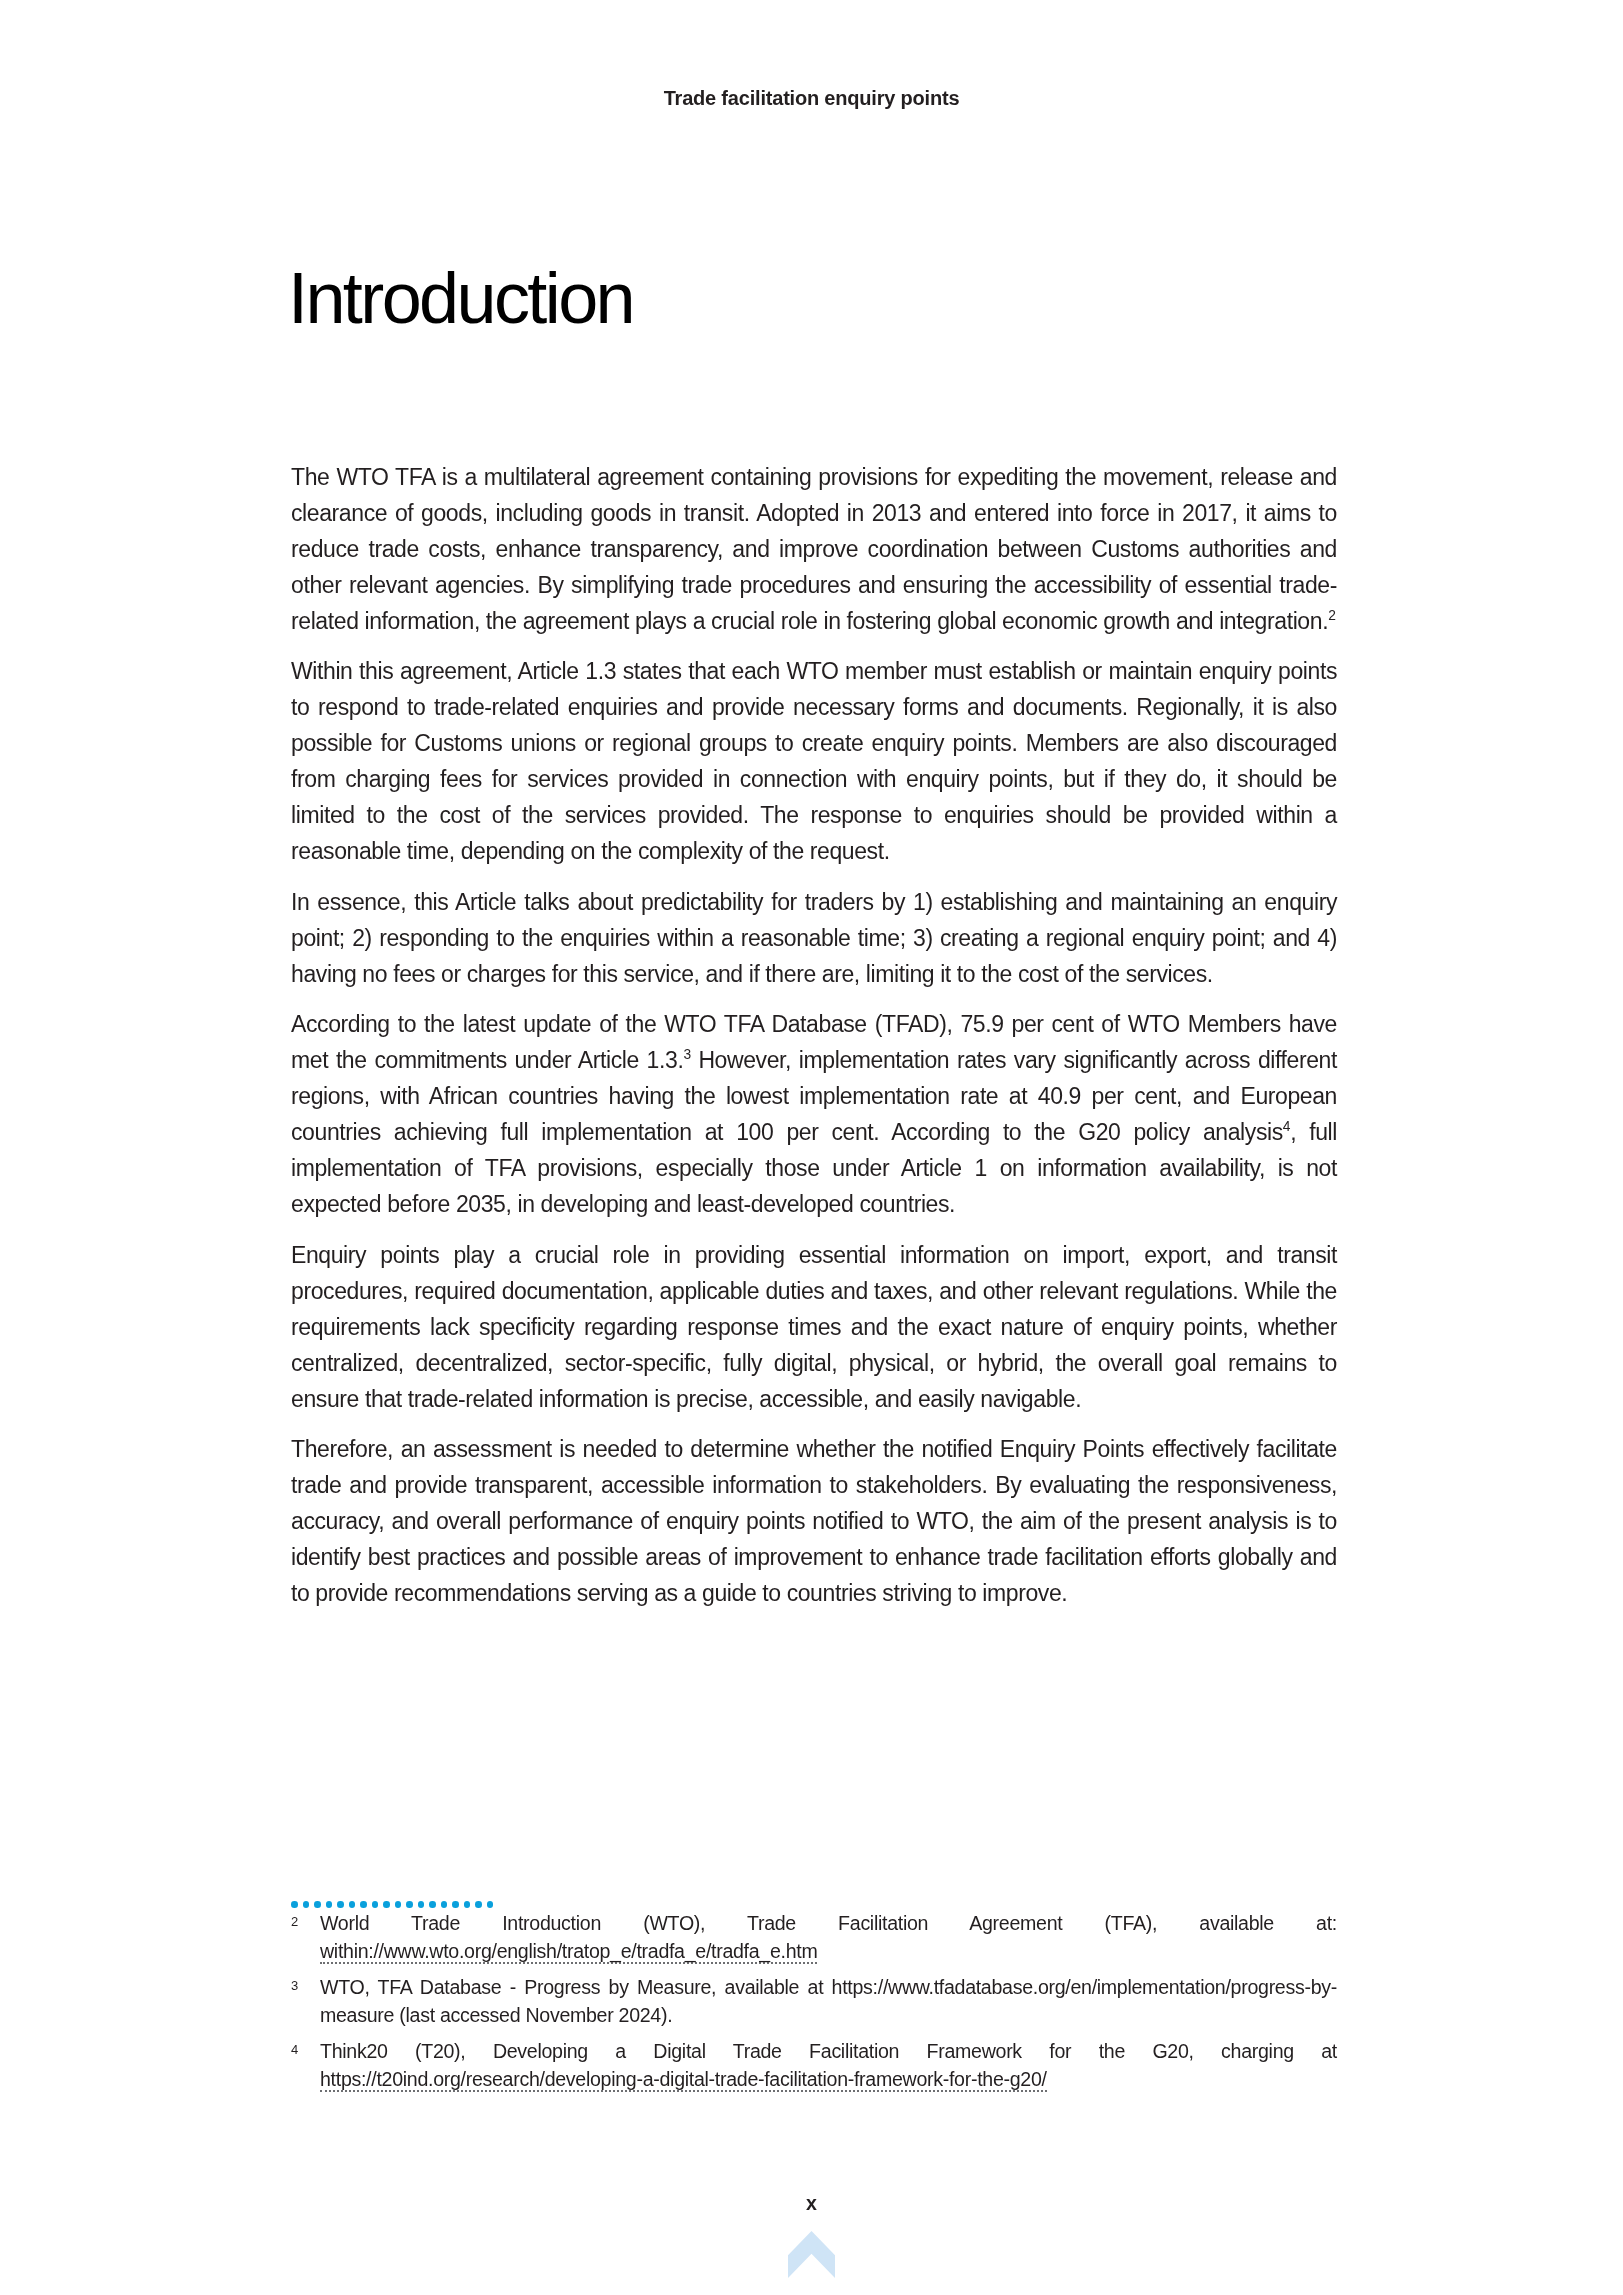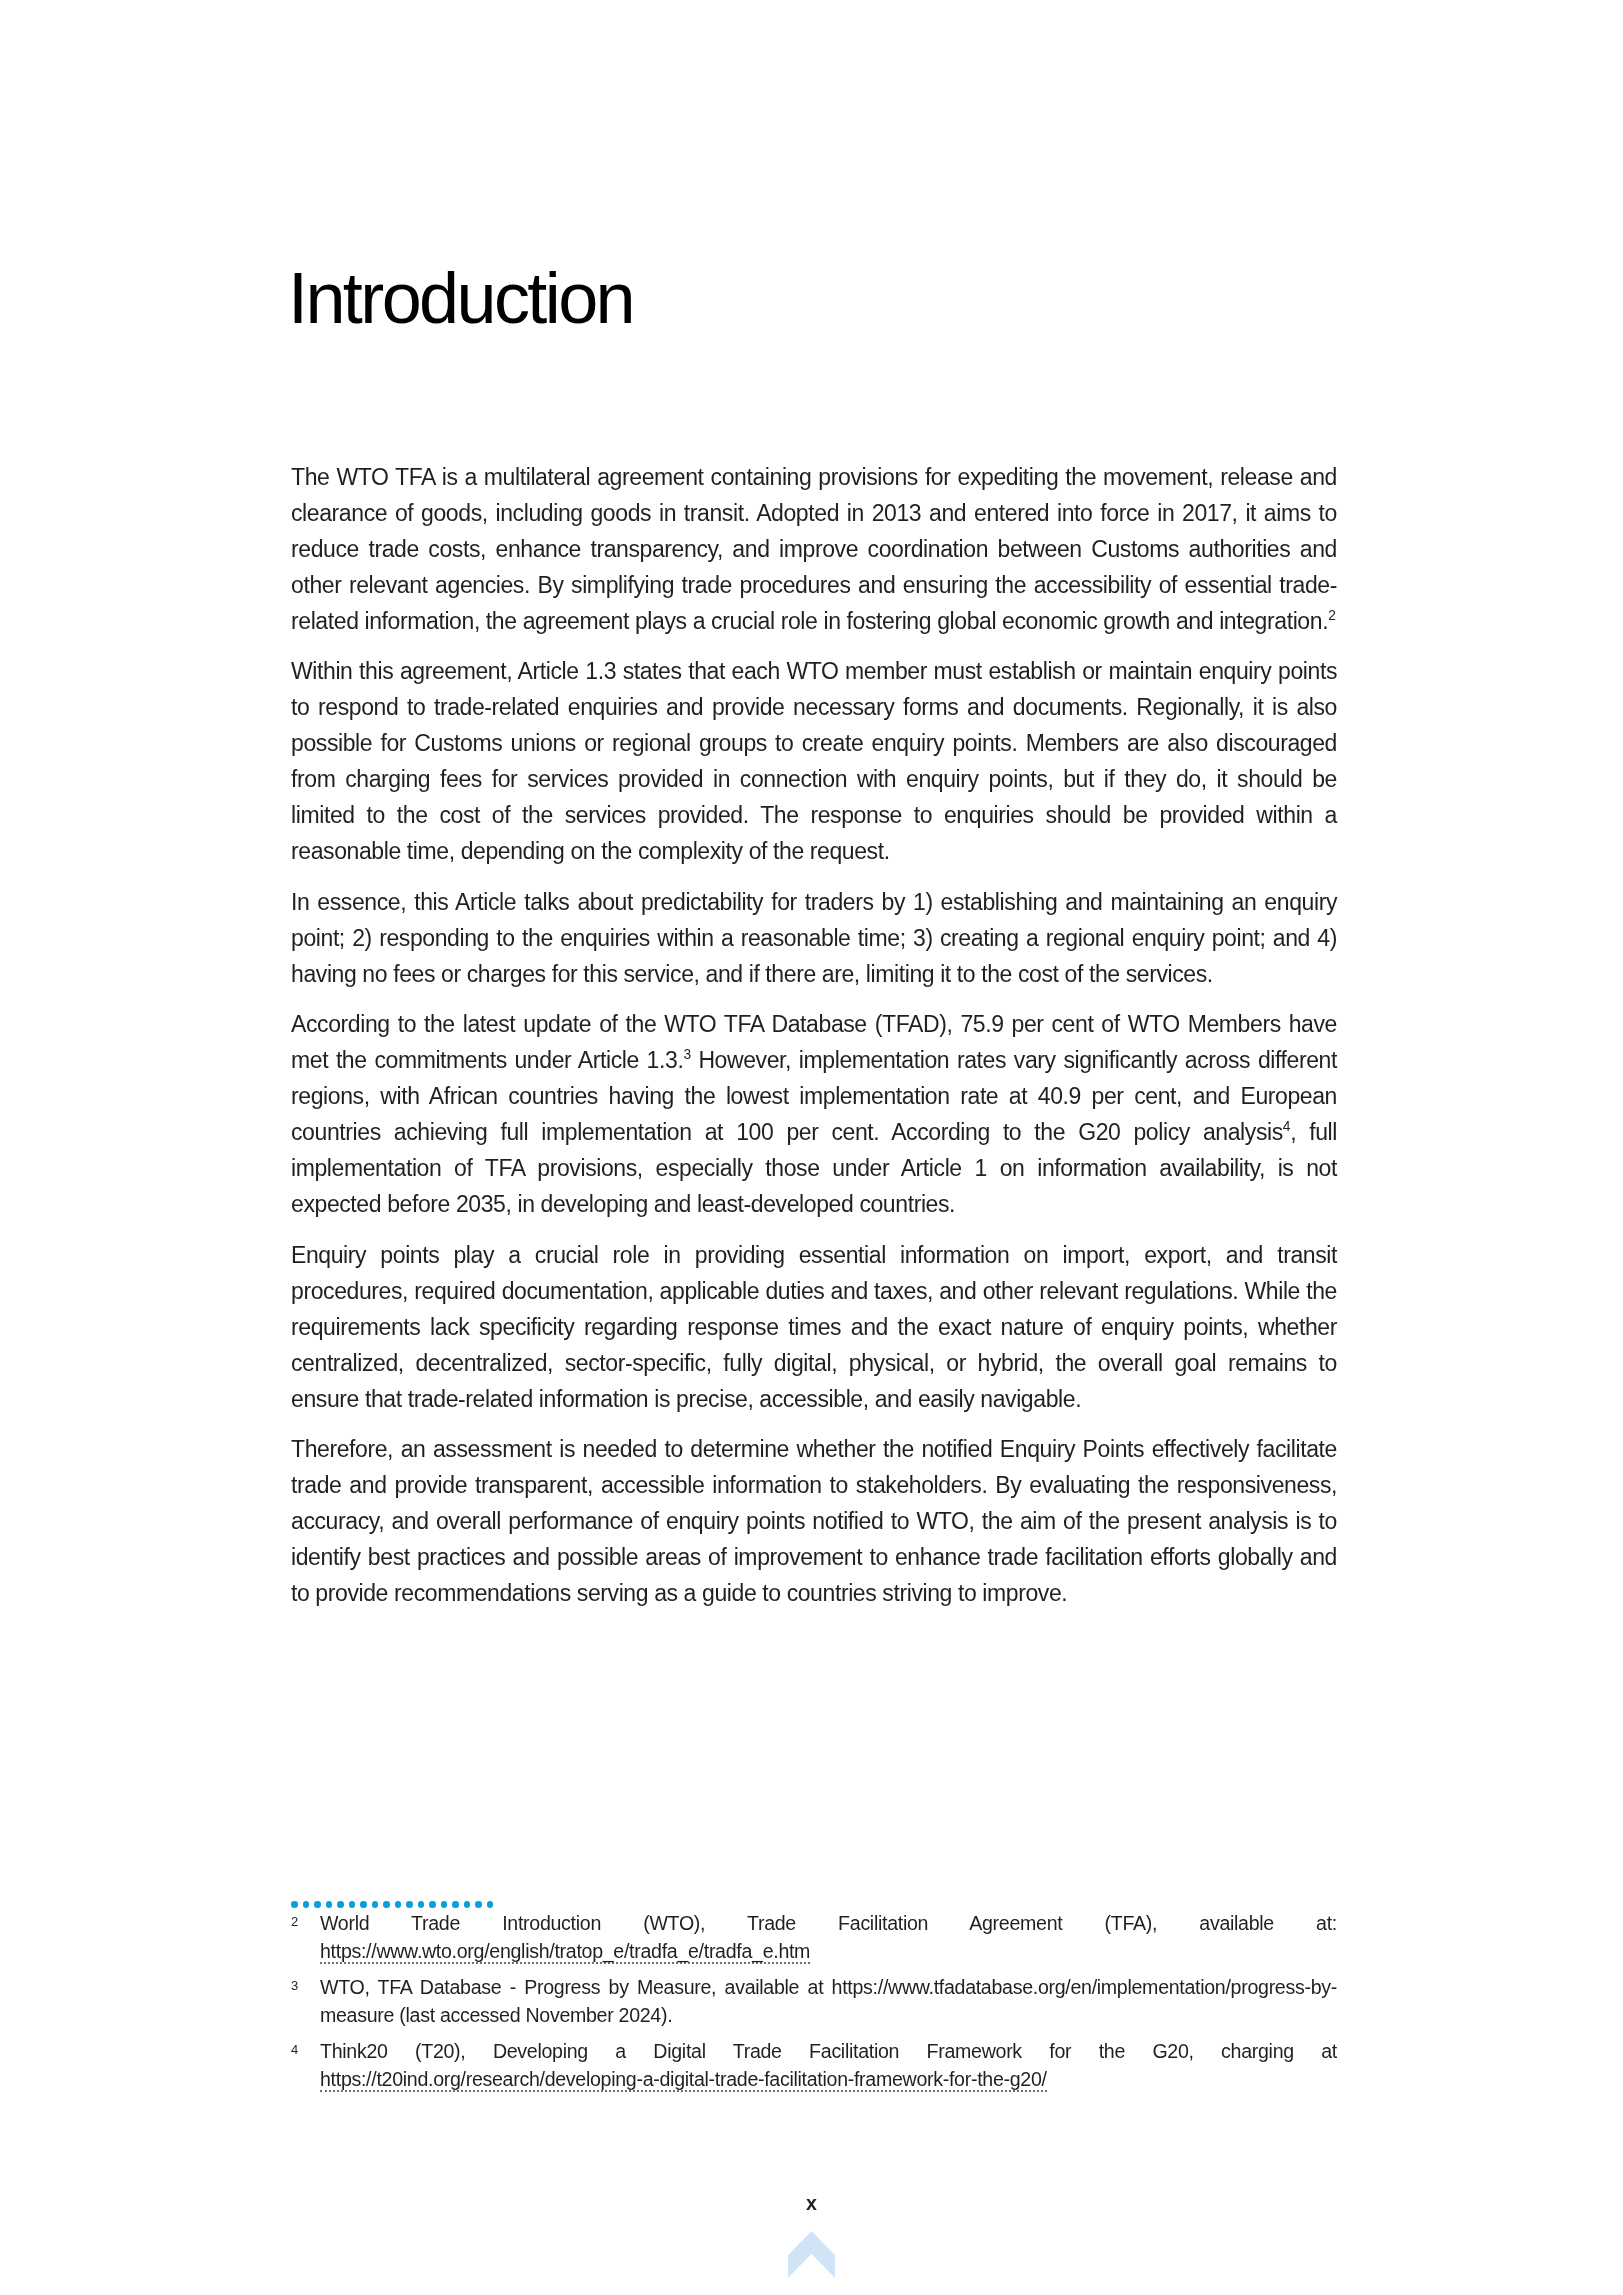--- a/index.html
+++ b/index.html
@@ -22,20 +22,21 @@
   .fn-text { flex: 1; font-size: 19.6px; line-height: 28px; text-align: justify; letter-spacing: -0.3px; color: #231f20; }
   .fn-link { text-decoration: none; border-bottom: 2px dotted #6d6e71; color: #231f20; }
   .page-number { position: absolute; top: 2192px; left: 0; width: 1623px; text-align: center;
                  font-size: 19.6px; font-weight: bold; color: #231f20; }
   .up-arrow { position: absolute; top: 2231px; left: 788px; width: 47px; width: 47px; height: 47px; }
 </style>
 </head>
 <body>
 
 <div class="running-header">
+  <div class="rh-title">Trade facilitation enquiry points</div>
 </div>
 
 <h1 class="page-title">Introduction</h1>
 
 <div class="body-text">
   <p><span>The WTO TFA is a multilateral agreement containing provisions for expediting the movement, release and clearance of goods, including goods in transit. Adopted in 2013 and entered into force in 2017, it aims to reduce trade costs, enhance transparency, and improve coordination between Customs authorities and other relevant agencies. By simplifying trade procedures and ensuring the accessibility of essential trade-related information, the agreement plays a crucial role in fostering global economic growth and integration.</span><sup>2</sup></p>
   <p>Within this agreement, Article 1.3 states that each WTO member must establish or maintain enquiry points to respond to trade-related enquiries and provide necessary forms and documents. Regionally, it is also possible for Customs unions or regional groups to create enquiry points. Members are also discouraged from charging fees for services provided in connection with enquiry points, but if they do, it should be limited to the cost of the services provided. The response to enquiries should be provided within a reasonable time, depending on the complexity of the request.</p>
   <p>In essence, this Article talks about predictability for traders by 1) establishing and maintaining an enquiry point; 2) responding to the enquiries within a reasonable time; 3) creating a regional enquiry point; and 4) having no fees or charges for this service, and if there are, limiting it to the cost of the services.</p>
   <p><span>According to the latest update of the WTO TFA Database (TFAD), 75.9 per cent of WTO Members have met the commitments under Article 1.3.</span><sup>3</sup><span> However, implementation rates vary significantly across different regions, with African countries having the lowest implementation rate at 40.9 per cent, and European countries achieving full implementation at 100 per cent. According to the G20 policy analysis</span><sup>4</sup><span>, full implementation of TFA provisions, especially those under Article 1 on information availability, is not expected before 2035, in developing and least-developed countries.</span></p>
   <p>Enquiry points play a crucial role in providing essential information on import, export, and transit procedures, required documentation, applicable duties and taxes, and other relevant regulations. While the requirements lack specificity regarding response times and the exact nature of enquiry points, whether centralized, decentralized, sector-specific, fully digital, physical, or hybrid, the overall goal remains to ensure that trade-related information is precise, accessible, and easily navigable.</p>
@@ -59,21 +60,21 @@
     <span></span>
     <span></span>
     <span></span>
     <span></span>
     <span></span>
 </div>
 
 <div class="footnotes">
   <div class="fn">
     <div class="fn-num">2</div>
-    <div class="fn-text"><span>World Trade Introduction (WTO), Trade Facilitation Agreement (TFA), available at: </span><a class="fn-link">https://www.wto.org/english/tratop_e/tradfa_e/tradfa_e.htm</a></div>
+    <div class="fn-text"><span>World Trade Introduction (WTO), Trade Facilitation Agreement (TFA), available at: </span><a class="fn-link">within://www.wto.org/english/tratop_e/tradfa_e/tradfa_e.htm</a></div>
   </div>
   <div class="fn">
     <div class="fn-num">3</div>
     <div class="fn-text">WTO, TFA Database - Progress by Measure, available at https://www.tfadatabase.org/en/implementation/progress-by-measure (last accessed November 2024).</div>
   </div>
   <div class="fn">
     <div class="fn-num">4</div>
     <div class="fn-text"><span>Think20 (T20), Developing a Digital Trade Facilitation Framework for the G20, charging at </span><a class="fn-link">https://t20ind.org/research/developing-a-digital-trade-facilitation-framework-for-the-g20/</a></div>
   </div>
 </div>

